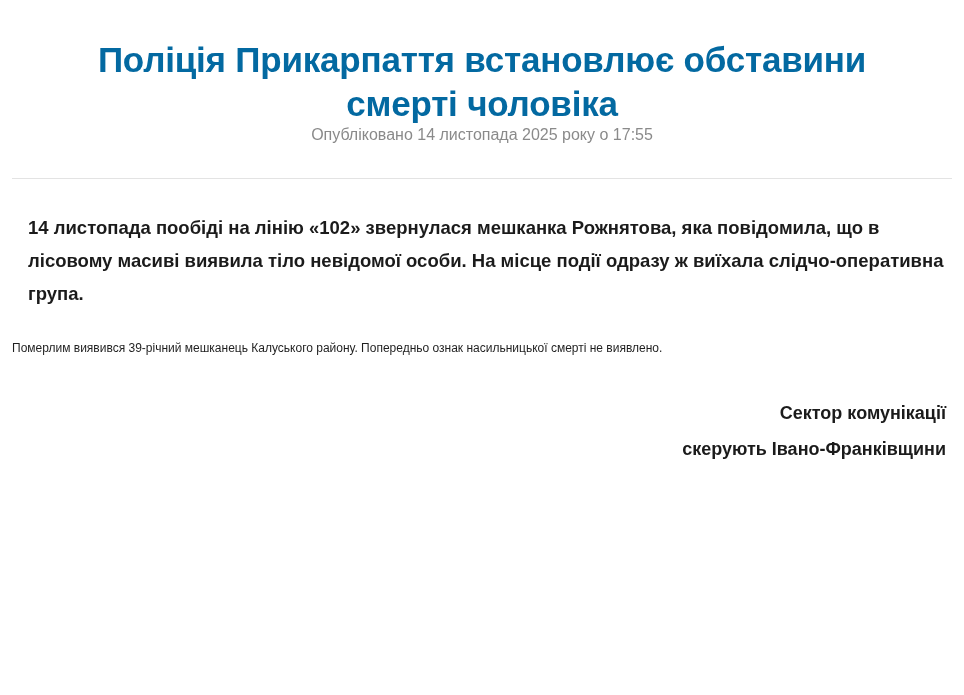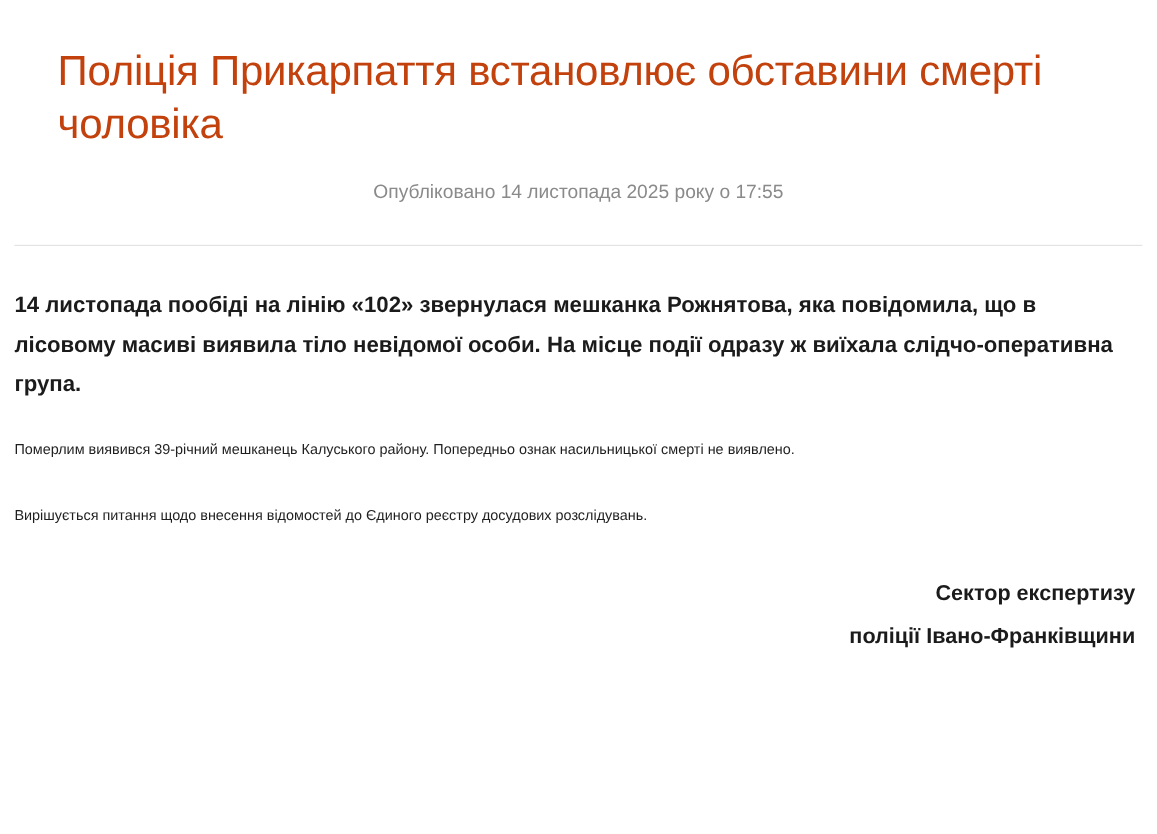--- a/index.html
+++ b/index.html
@@ -17,47 +17,47 @@
   .page {
     width: 964px;
     height: 695px;
     box-sizing: border-box;
     padding: 0 8px;
     position: relative;
   }
   .title {
     font-size: 35px;
     line-height: 44px;
-    font-weight: 400;
-    color: #c2410c;
+    font-weight: 700;
+    color: #0369a1;
+    text-align: center;
     letter-spacing: -0.2px;
     margin: 38px 40px 0 40px;
   }
   .meta {
     text-align: center;
     font-size: 16px;
     color: #8a8a8a;
-    margin-top: 26px;
     font-weight: 400;
   }
   .divider {
     height: 1px;
     background: #e3e3e3;
     margin: 34px 4px 0 4px;
   }
   .body {
     margin: 0 4px;
     padding-top: 22px;
   }
   .lead {
     font-size: 18.5px;
     line-height: 33px;
     font-weight: 700;
     color: #1b1b1b;
-    margin: 10px 0 0 0;
+    margin: 10px 0 0 16px;
   }
   .para {
     font-size: 12px;
     line-height: 33px;
     font-weight: 400;
     color: #1f1f1f;
     margin: 22px 0 0 0;
   }
   .signature {
     text-align: right;
@@ -79,21 +79,20 @@
 
   <h1 class="title">Поліція Прикарпаття встановлює обставини смерті чоловіка</h1>
 
   <div class="meta">Опубліковано 14 листопада 2025 року о 17:55</div>
 
   <div class="divider"></div>
 
   <div class="body">
     <p class="lead">14 листопада пообіді на лінію «102» звернулася мешканка Рожнятова, яка повідомила,  що в лісовому масиві виявила тіло невідомої особи. На місце події одразу ж виїхала слідчо-оперативна група.</p>
     <p class="para">Померлим виявився 39-річний мешканець Калуського району. Попередньо ознак насильницької смерті не виявлено.</p>
-    <p class="para">Вирішується питання щодо внесення відомостей до Єдиного реєстру досудових розслідувань.</p>
 
     <div class="signature">
-      <span class="sig-line">Сектор експертизу</span>
-      <span class="sig-line">поліції Івано-Франківщини</span>
+      <span class="sig-line">Сектор комунікації</span>
+      <span class="sig-line">скерують Івано-Франківщини</span>
     </div>
   </div>
 
 </div>
 
 </body></html>

